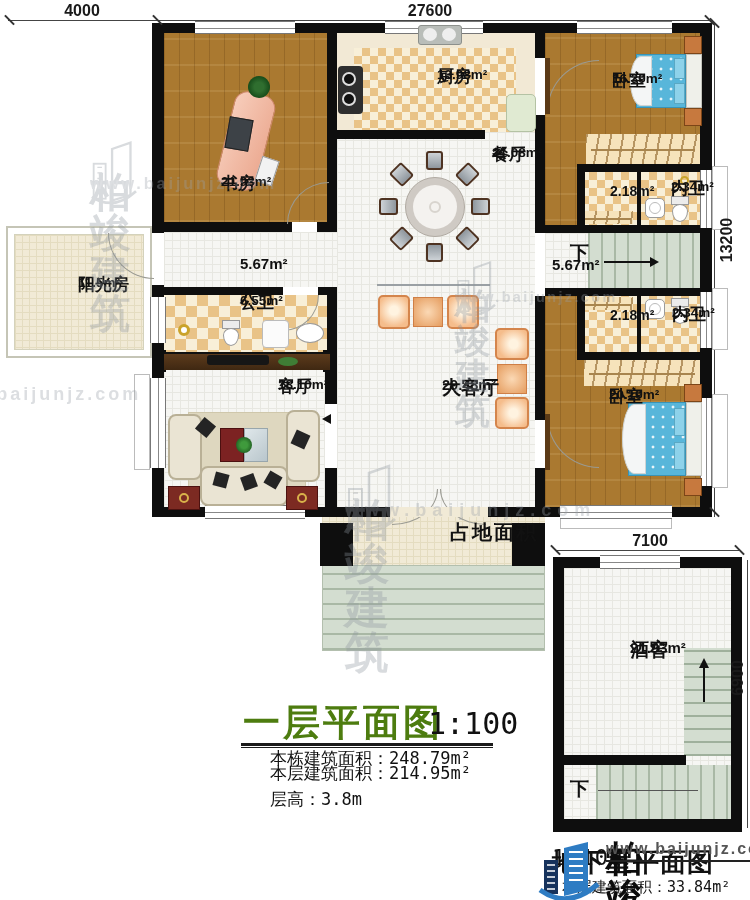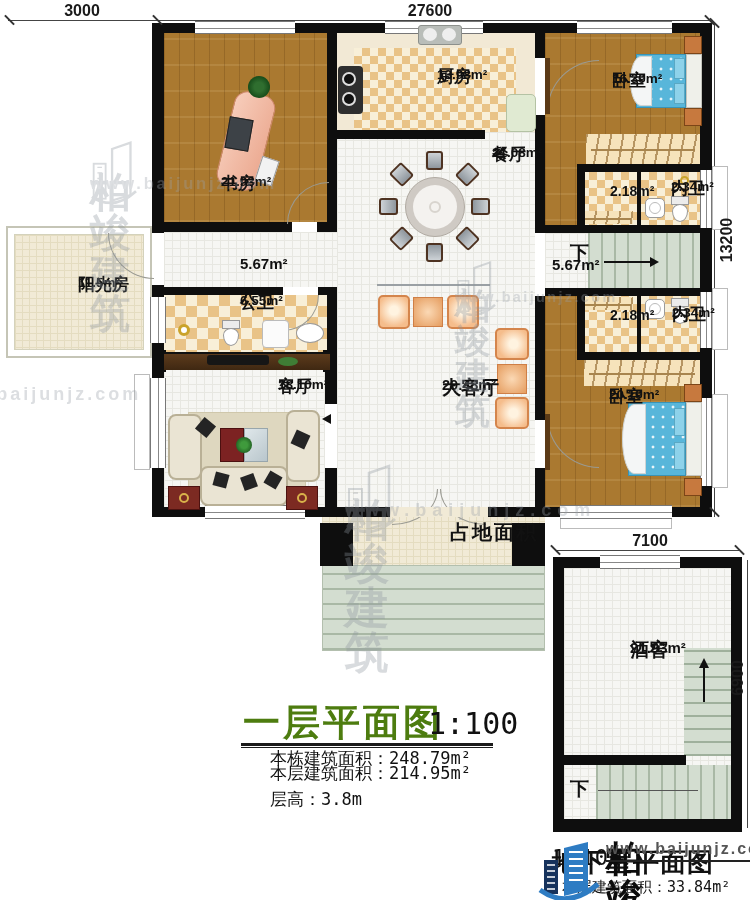--- a/index.html
+++ b/index.html
@@ -62,21 +62,21 @@
 </head>
 <body>
 
 <div id="stage">
 
   <div class="dimline" style="left:8px;top:20px;width:149px;height:1px"></div>
   <div class="dimline" style="left:157px;top:20px;width:553px;height:1px"></div>
   <div class="tick" style="left:3px;top:19px"></div>
   <div class="tick" style="left:151px;top:19px"></div>
   <div class="tick" style="left:703px;top:19px"></div>
-  <div class="dim" style="left:82px;top:2px">3000</div>
+  <div class="dim" style="left:82px;top:2px">4000</div>
   <div class="dim" style="left:430px;top:2px">27600</div>
 
   <div class="dimline" style="left:714px;top:23px;width:1px;height:494px"></div>
   <div class="tick" style="left:708px;top:22px"></div>
   <div class="tick" style="left:708px;top:511px"></div>
   <div class="dim" style="left:727px;top:240px;transform:translate(-50%,-50%) rotate(-90deg)">13200</div>
 
   <div class="wood" style="left:164px;top:33px;width:163px;height:189px"></div>
   <div class="marble" style="left:337px;top:33px;width:198px;height:99px"></div>
   <div class="checksm" style="left:354px;top:48px;width:162px;height:84px"></div>

